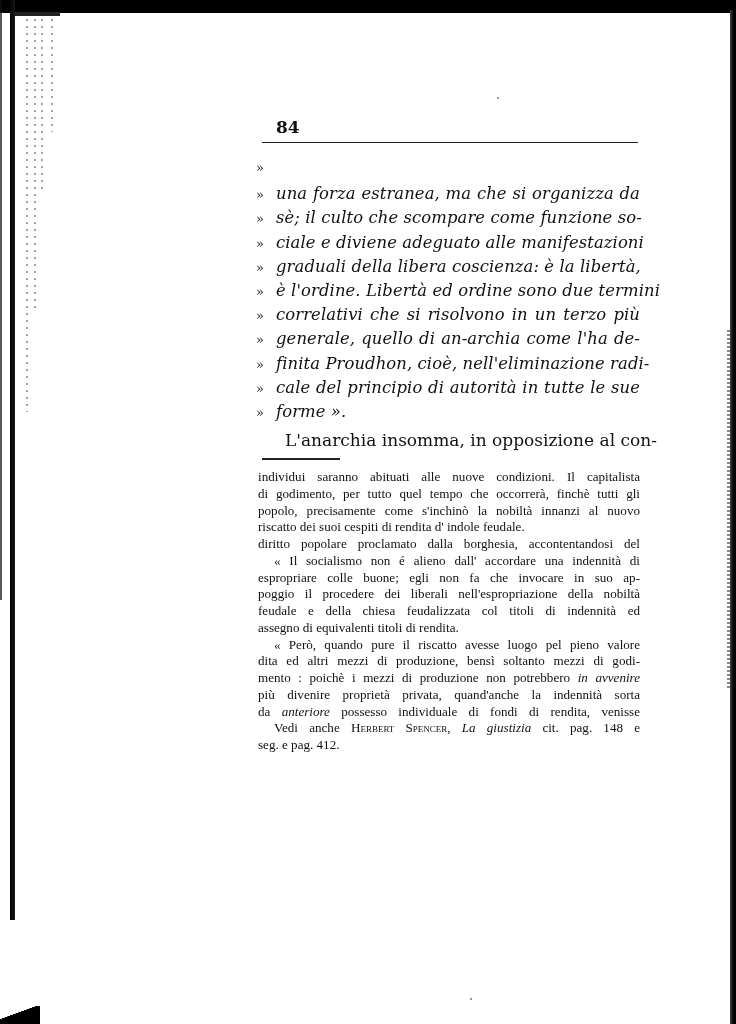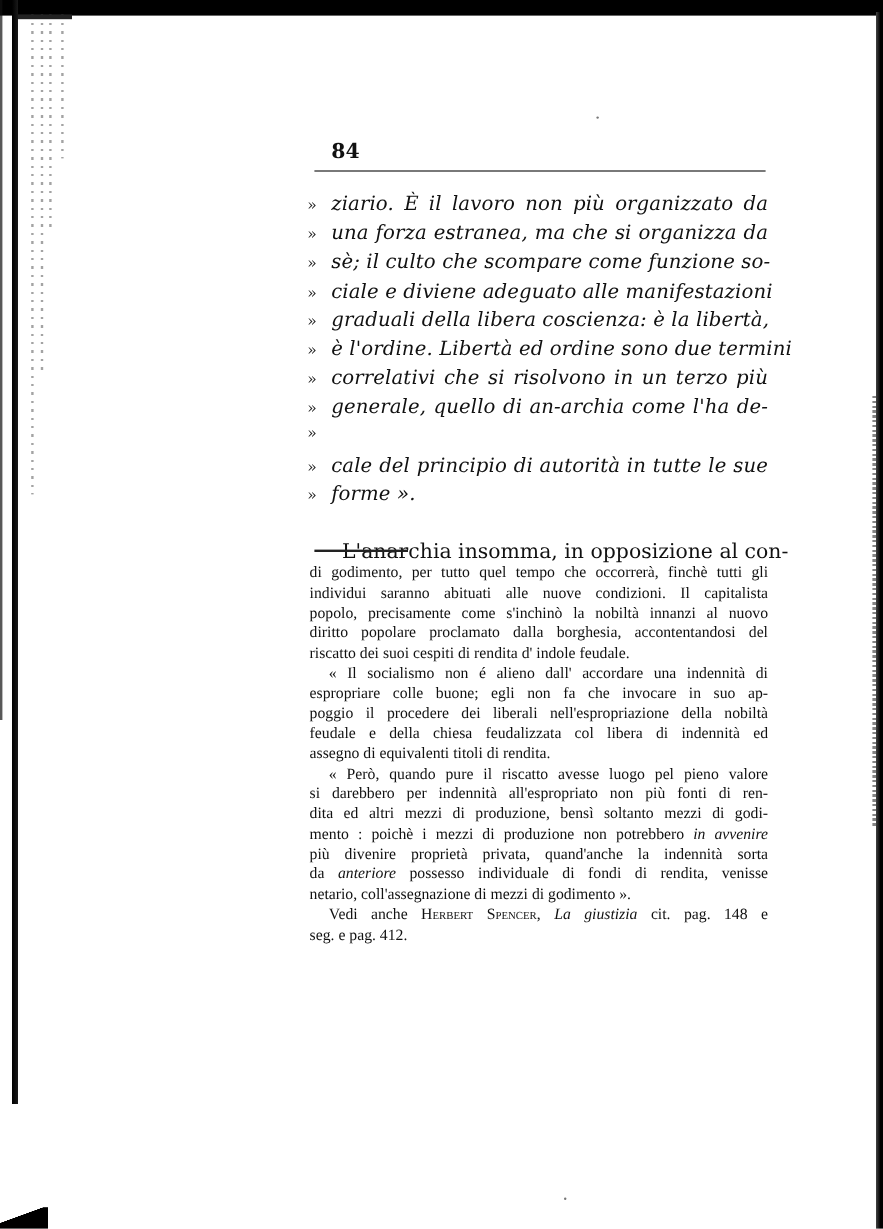--- a/index.html
+++ b/index.html
@@ -58,21 +58,21 @@
   .guillemet {
     width: 20px; flex: 0 0 20px; font-style: normal; font-size: 13px; color: #222;
   }
   .quote-text {
     flex: 1; text-align: justify; text-align-last: justify; white-space: nowrap;
     letter-spacing: 0.1px;
   }
   .quote-text.last { text-align-last: left; }
 
   .body-line {
-    position: absolute; left: 285px; top: 450px; width: 355px;
+    position: absolute; left: 285px; top: 430px; width: 355px;
     font-family: "DejaVu Serif", serif; font-size: 17px; color: #111;
     text-align: justify; text-align-last: justify; white-space: nowrap;
   }
   .footnote-rule {
     position: absolute; left: 262px; top: 458px; width: 78px; height: 2px; background: #222;
   }
 
   .footnotes {
     position: absolute; left: 258px; top: 469px; width: 382px;
     font-family: "Liberation Serif", serif; font-size: 13.1px; color: #111;
@@ -104,21 +104,20 @@
 <div class="scan-bottom-corner"></div>
 <div class="speck" style="left:497px;top:97px"></div>
 <div class="speck" style="left:470px;top:998px"></div>
 
 <div class="page-number">84</div>
 <div class="header-rule"></div>
 
 <div class="quote-block" id="quote-block">
     <div class="quote-line">
       <span class="guillemet">»</span>
-      <span class="quote-text">ziario. È il lavoro non più organizzato da</span>
     </div>
     <div class="quote-line">
       <span class="guillemet">»</span>
       <span class="quote-text">una forza estranea, ma che si organizza da</span>
     </div>
     <div class="quote-line">
       <span class="guillemet">»</span>
       <span class="quote-text">sè; il culto che scompare come funzione so-</span>
     </div>
     <div class="quote-line">
@@ -136,48 +135,47 @@
     <div class="quote-line">
       <span class="guillemet">»</span>
       <span class="quote-text">correlativi che si risolvono in un terzo più</span>
     </div>
     <div class="quote-line">
       <span class="guillemet">»</span>
       <span class="quote-text">generale, quello di an-archia come l'ha de-</span>
     </div>
     <div class="quote-line">
       <span class="guillemet">»</span>
+      <span class="quote-text">finita Proudhon, cioè, nell'eliminazione radi-</span>
     </div>
     <div class="quote-line">
       <span class="guillemet">»</span>
       <span class="quote-text">cale del principio di autorità in tutte le sue</span>
     </div>
     <div class="quote-line">
       <span class="guillemet">»</span>
       <span class="quote-text last">forme ».</span>
     </div>
   </div>
 
 <div class="body-line">L'anarchia insomma, in opposizione al con-</div>
 
 <div class="footnote-rule"></div>
 
 <div class="footnotes" id="footnotes">
+    <div class="fn-line"><span>individui saranno abituati alle nuove condizioni. Il capitalista</span></div>
     <div class="fn-line"><span>di godimento, per tutto quel tempo che occorrerà, finchè tutti gli</span></div>
-    <div class="fn-line"><span>individui saranno abituati alle nuove condizioni. Il capitalista</span></div>
     <div class="fn-line"><span>popolo, precisamente come s'inchinò la nobiltà innanzi al nuovo</span></div>
+    <div class="fn-line end"><span>riscatto dei suoi cespiti di rendita d' indole feudale.</span></div>
     <div class="fn-line"><span>diritto popolare proclamato dalla borghesia, accontentandosi del</span></div>
-    <div class="fn-line end"><span>riscatto dei suoi cespiti di rendita d' indole feudale.</span></div>
     <div class="fn-line indent"><span>« Il socialismo non é alieno dall' accordare una indennità di</span></div>
     <div class="fn-line"><span>espropriare colle buone; egli non fa che invocare in suo ap-</span></div>
     <div class="fn-line"><span>poggio il procedere dei liberali nell'espropriazione della nobiltà</span></div>
-    <div class="fn-line"><span>feudale e della chiesa feudalizzata col libera di indennità ed</span></div>
+    <div class="fn-line"><span>feudale e della chiesa feudalizzata col titoli di indennità ed</span></div>
     <div class="fn-line end"><span>assegno di equivalenti titoli di rendita.</span></div>
     <div class="fn-line indent"><span>« Però, quando pure il riscatto avesse luogo pel pieno valore</span></div>
-    <div class="fn-line"><span>si darebbero per indennità all'espropriato non più fonti di ren-</span></div>
     <div class="fn-line"><span>dita ed altri mezzi di produzione, bensì soltanto mezzi di godi-</span></div>
     <div class="fn-line"><span>mento : poichè i mezzi di produzione non potrebbero </span><span class="fn-italic">in avvenire</span><span></span></div>
     <div class="fn-line"><span>più divenire proprietà privata, quand'anche la indennità sorta</span></div>
     <div class="fn-line"><span>da </span><span class="fn-italic">anteriore</span><span> possesso individuale di fondi di rendita, venisse</span></div>
-    <div class="fn-line end"><span>netario, coll'assegnazione di mezzi di godimento ».</span></div>
     <div class="fn-line indent"><span>Vedi anche </span><span class="smallcaps">Herbert Spencer</span><span>, </span><span class="fn-italic">La giustizia</span><span> cit. pag. 148 e</span></div>
     <div class="fn-line end"><span>seg. e pag. 412.</span></div>
   </div>
 
 </body></html>

